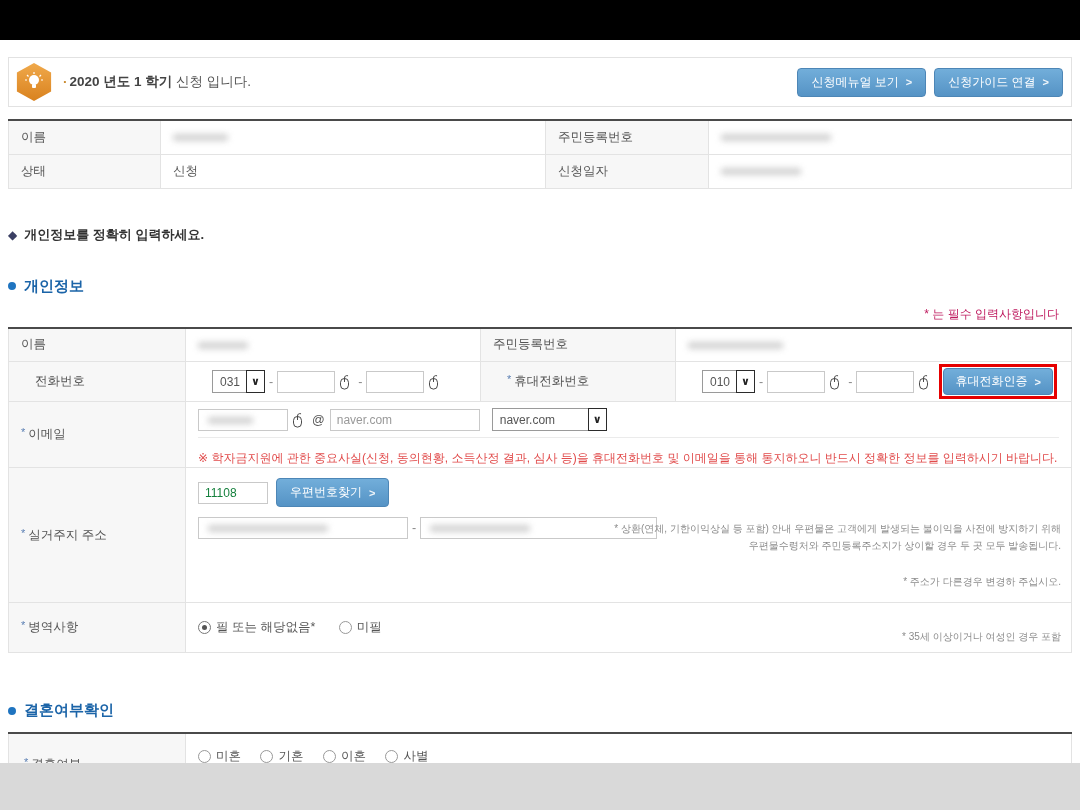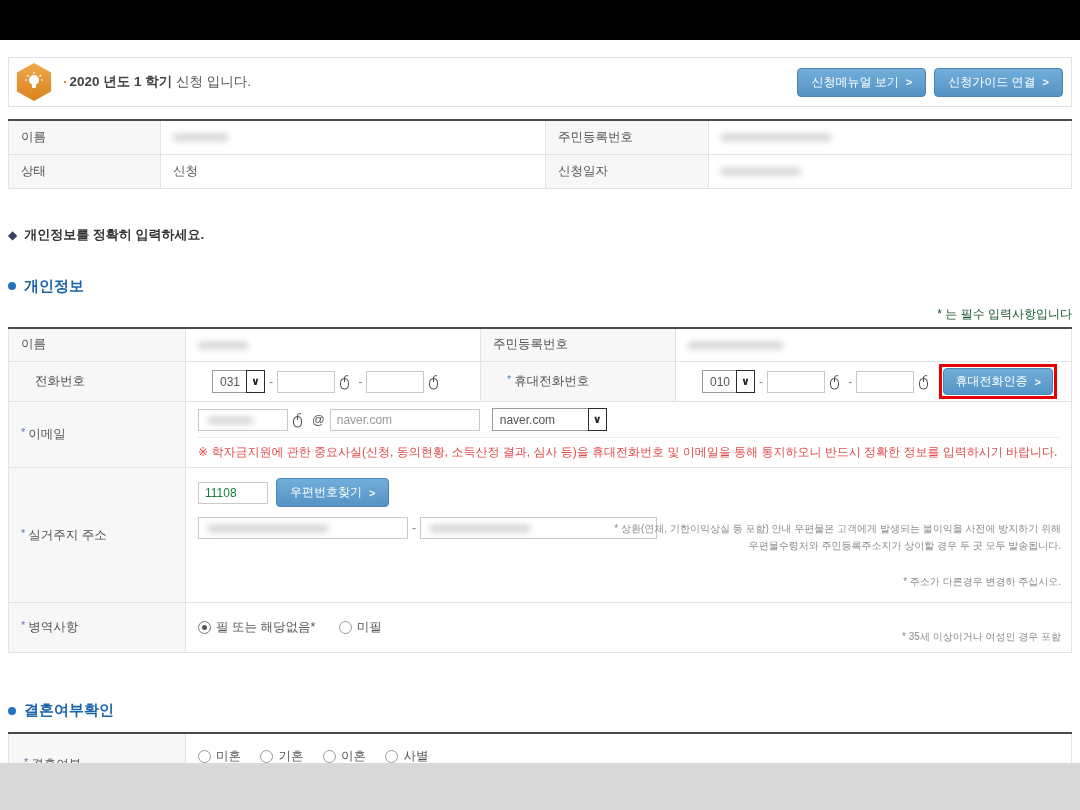--- a/index.html
+++ b/index.html
@@ -45,21 +45,21 @@
 
   .req { color:#5b7fb3; font-size:11px; margin-right:3px; vertical-align:top; }
 
   .instruction { margin-top:37px; font-size:13px; font-weight:bold; color:#333; display:flex; align-items:center; gap:7px; }
   .diamond { color:#3a3f63; font-size:12px; }
 
   .section-head { margin-top:33px; display:flex; align-items:center; gap:8px; }
   .donut { width:5px; height:5px; border:4px solid #1f74c0; border-radius:50%; background:#fff; }
   .section-title { color:#1b64a8; font-weight:bold; font-size:15px; }
 
-  .required-note { text-align:right; font-size:12px; color:#14532d; margin:10px 0 4px 0; }
+  .required-note { text-align:right; font-size:12px; color:#be185d; margin:10px 13px 4px 0; }
 
   
   .sel { display:inline-flex; align-items:center; border:1px solid #9a9a9a; background:#fff; height:23px; }
   .sel .sel-text { padding:0 7px; font-size:12px; color:#555; min-width:30px; }
   .sel .sel-arrow { width:19px; height:23px; margin:-1px; border:1px solid #2b2b2b; display:flex; align-items:center; justify-content:center; font-size:11px; font-weight:bold; color:#222; background:#fff; }
   .inp { border:1px solid #c9c9c9; height:22px; font-size:12px; color:#15803d; padding:0 6px; font-family:inherit; }
   .inp-sm { width:58px; }
   .dash { color:#888; margin:0 4px; }
   .mouse-icon { display:inline-flex; margin:0 3px; }
   .inp-wrap { position:relative; display:inline-flex; }
@@ -75,21 +75,21 @@
   .note-gray { color:#8b8b8b; font-size:10px; line-height:1.7; }
 
   .red-box { display:inline-block; border:3px solid #e60000; padding:1px; margin-left:6px; }
   .red-box .blue-btn { padding:4px 11px;justify-content:space-between; }
 
   .cell-flex { display:flex; align-items:center; }
   .row-phone td { height:40px;padding-left:26px; }
   .row-name td { height:34px; }
 
   .email-sub1 { display:flex; align-items:center; height:35px; padding:0 0; }
-  .email-sub2 { border-top:1px solid #ebebeb; display:flex; align-items:center; height:30px; }
+  .email-sub2 { border-top:1px solid #ebebeb; display:flex; align-items:flex-end; height:30px; }
 
   .addr-cell { position:relative; height:135px; padding-top:8px !important; vertical-align:top !important; }
   .addr-line1 { display:flex; align-items:center; gap:8px; margin-top:2px; }
   .addr-line2 { display:flex; align-items:center; margin-top:10px; }
   .addr-notes { position:absolute; right:10px; top:52px; text-align:right; }
   .addr-note3 { position:absolute; right:10px; bottom:12px; text-align:right; }
 
   .mil-cell { position:relative; height:50px; }
   .mil-note { position:absolute; right:10px; bottom:7px; }
 

